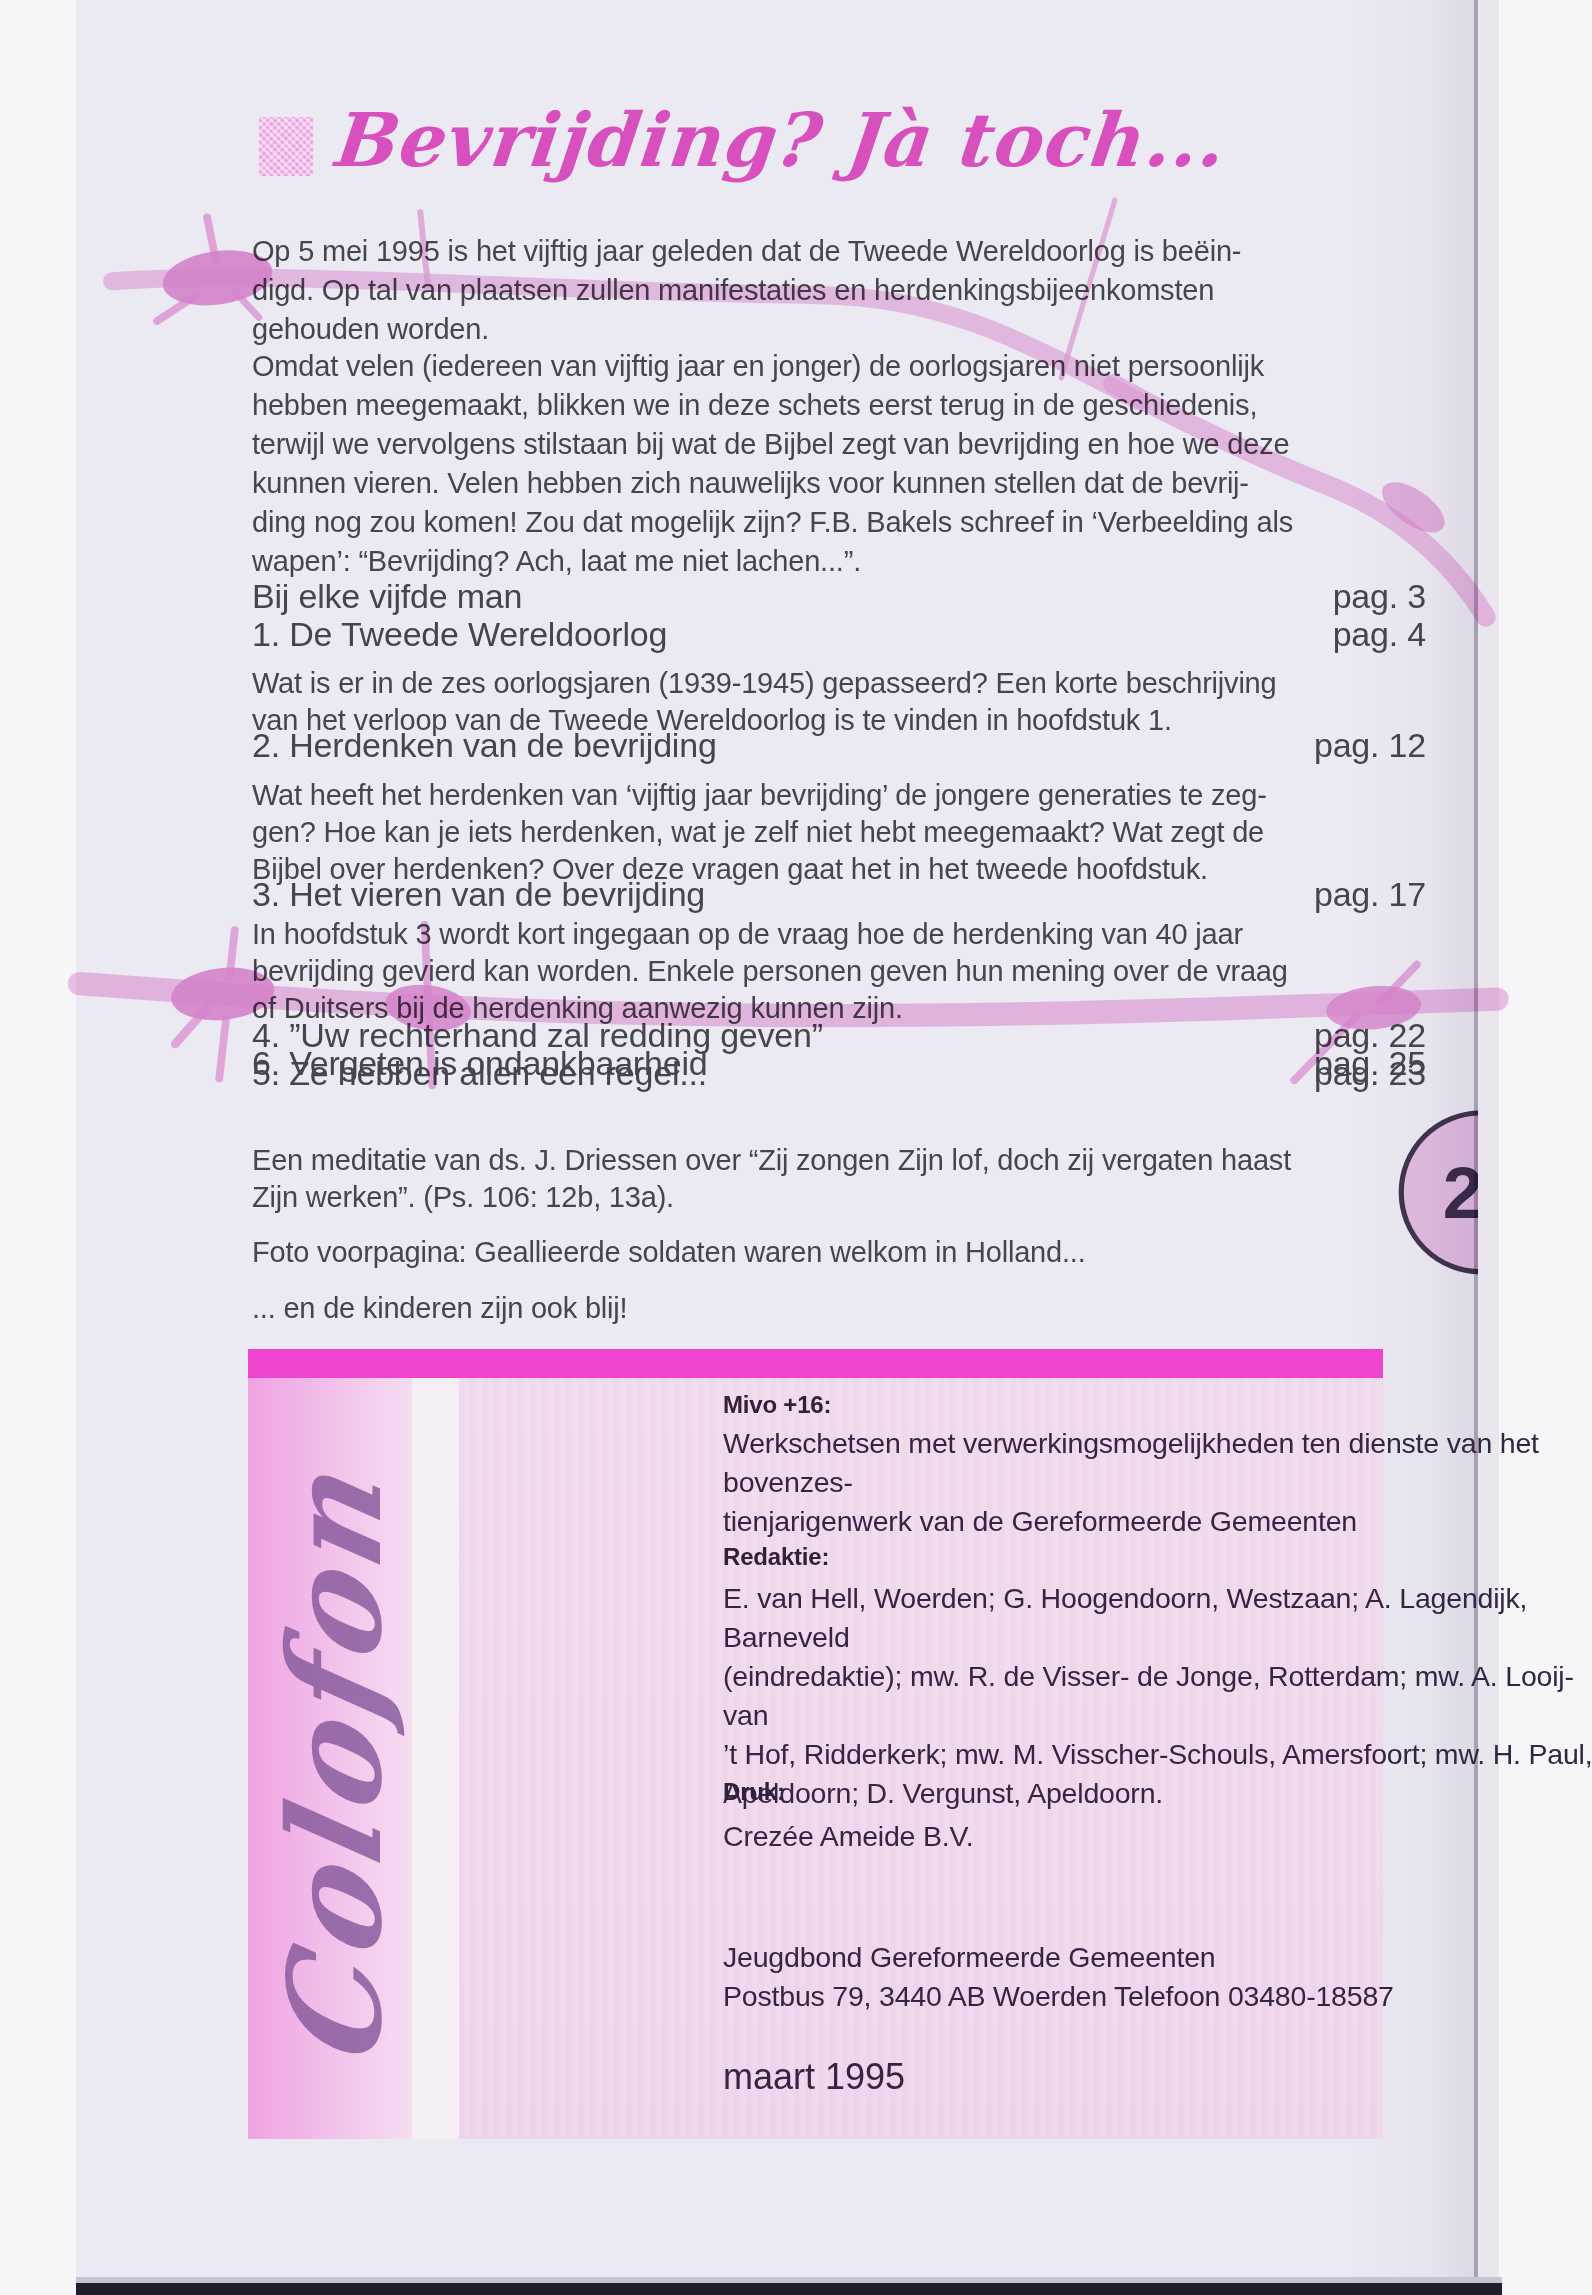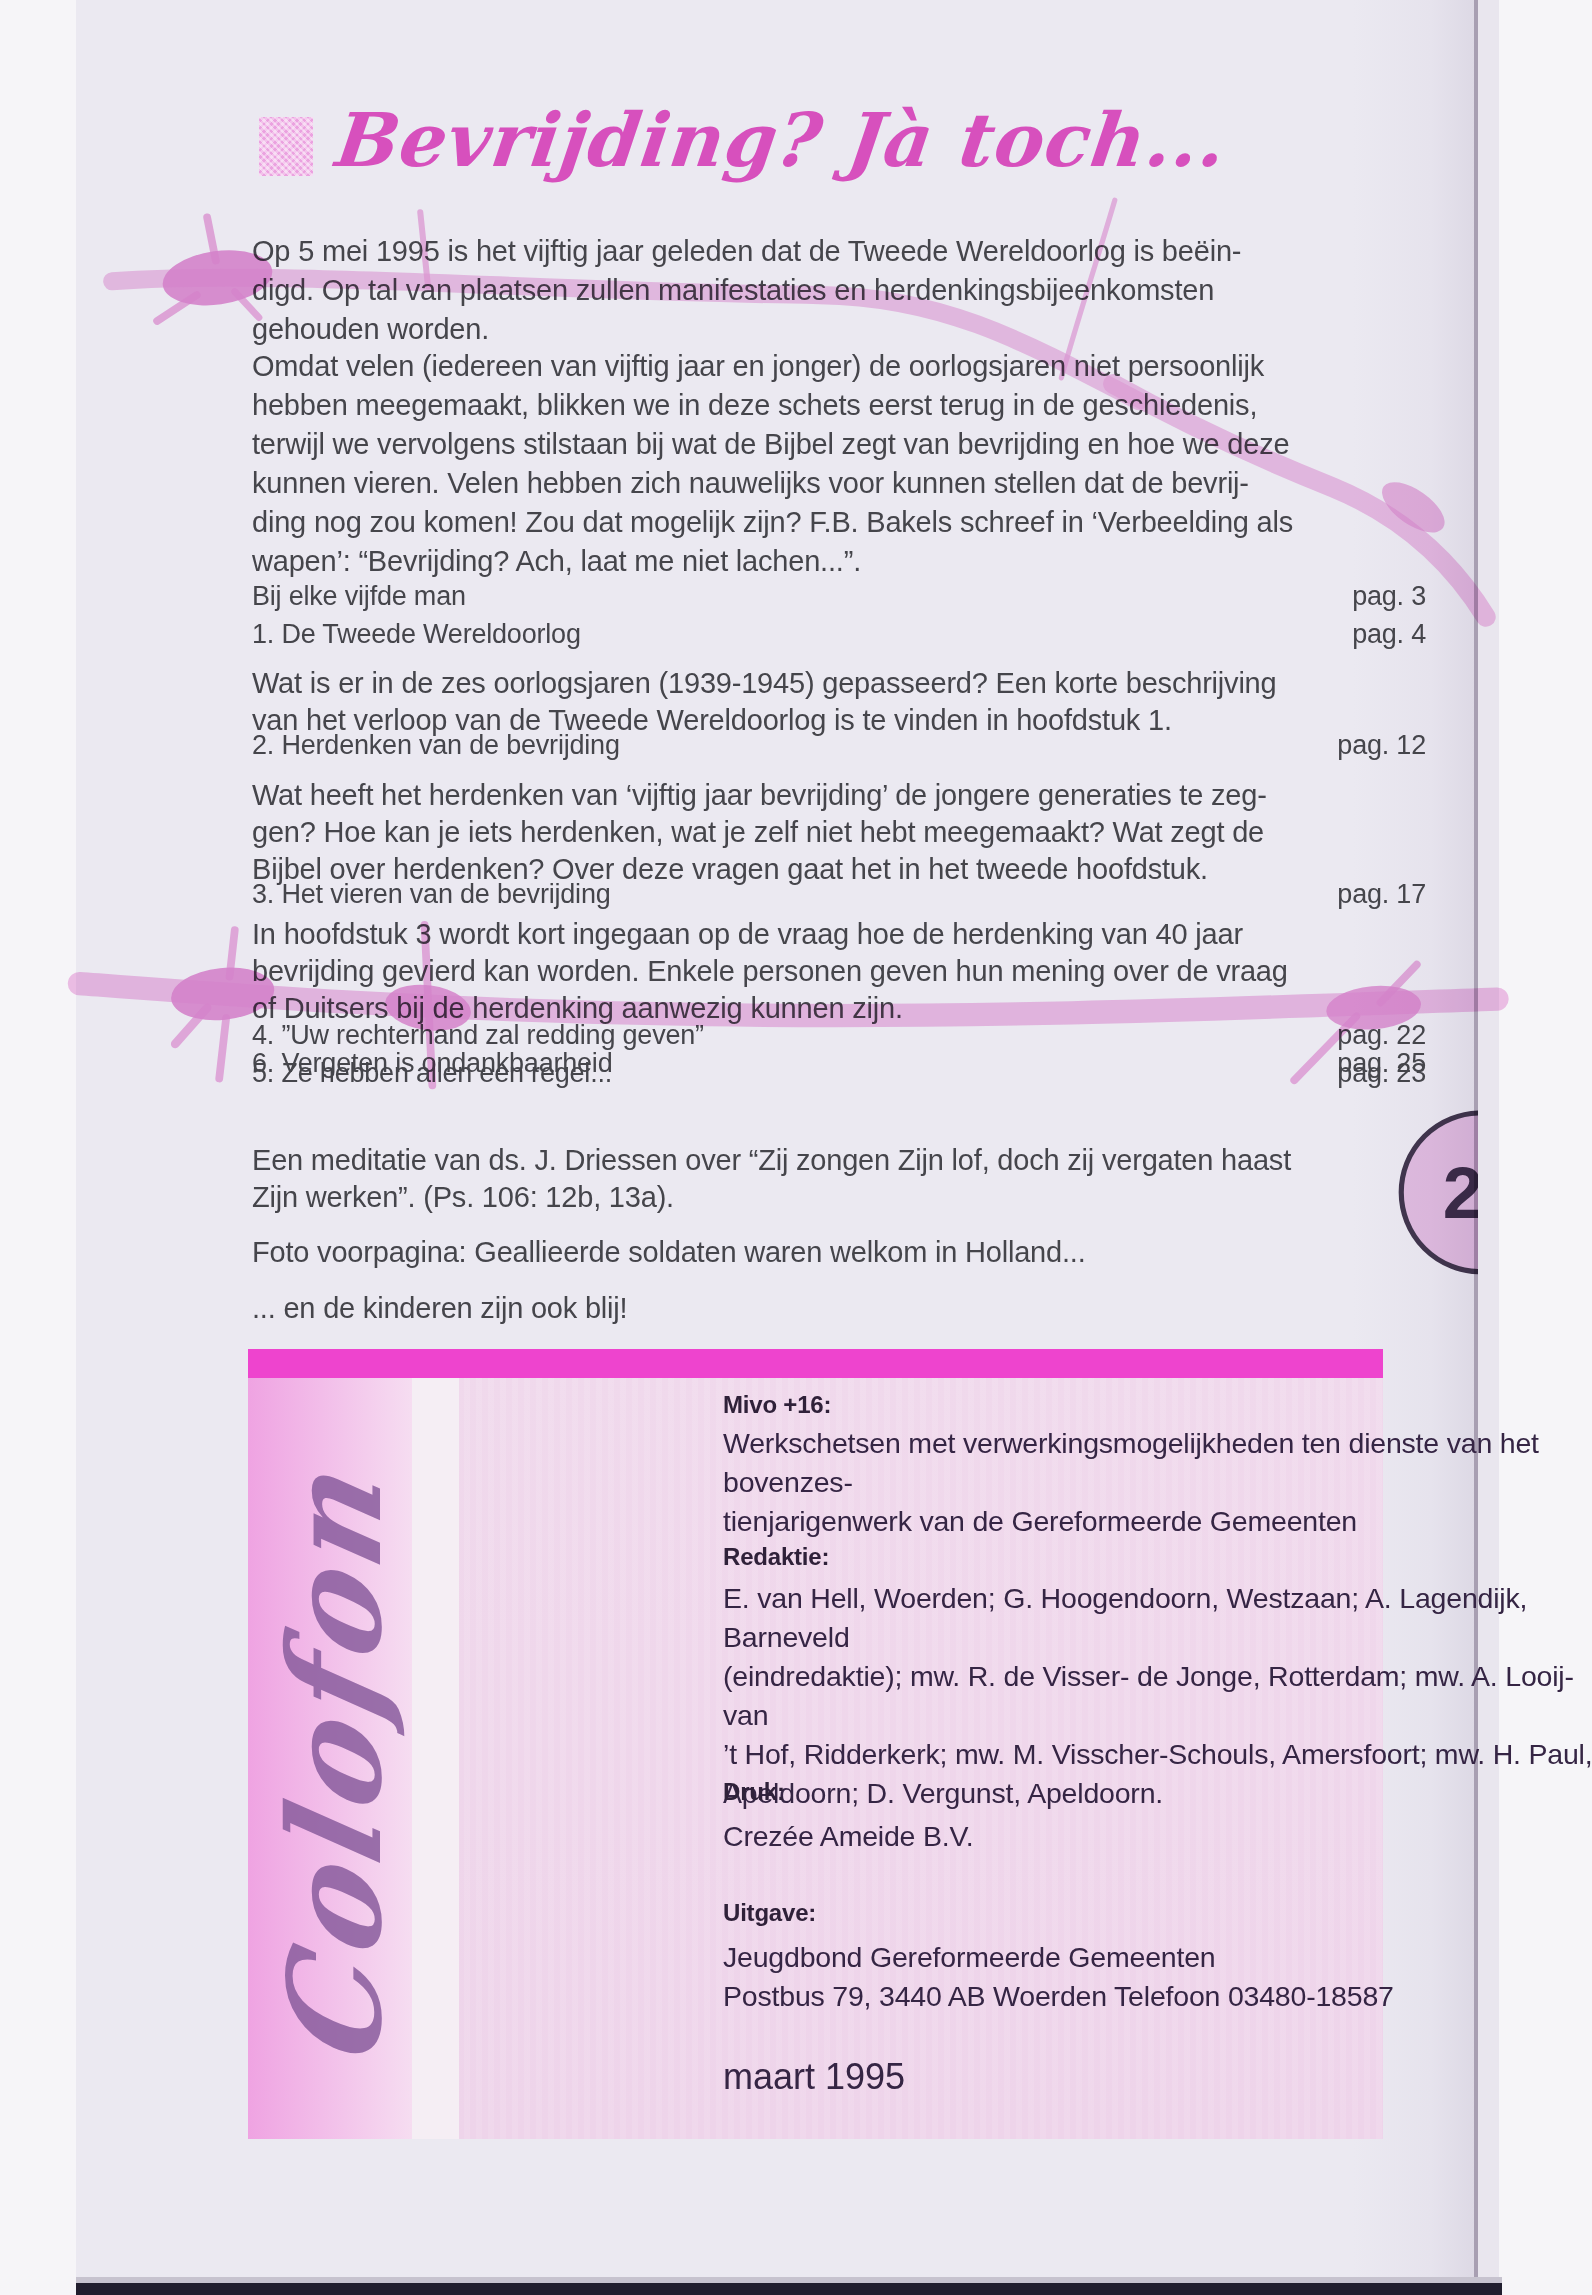--- a/index.html
+++ b/index.html
@@ -35,21 +35,21 @@
 
   
   .bodytext{
     position:absolute;left:252px;width:1187px;
     font-size:29px;line-height:39px;letter-spacing:-0.2px;
     color:#45454b;white-space:pre-line;margin-top:12px;
   }
   .toc-row{
     position:absolute;left:252px;width:1174px;display:flex;
     justify-content:space-between;align-items:baseline;
-    font-size:27px;line-height:37px;letter-spacing:-0.2px;color:#45454b;
+    font-size:34px;line-height:37px;letter-spacing:-0.2px;color:#45454b;
   }
   .toc-row .pg{text-align:right;min-width:104px;}
 
   
   .colofon-box{position:absolute;left:248px;top:1349px;width:1135px;height:790px;
     background:
       repeating-linear-gradient(90deg,rgba(255,255,255,.10) 0 6px,rgba(255,255,255,0) 6px 12px),
       linear-gradient(180deg,#f0d9ec,#eed4ea);
   }
   .colofon-topbar{position:absolute;left:0;top:0;width:100%;height:28.5px;background:#ee44ce;}
@@ -153,21 +153,20 @@
   <div class="colofon-heading" style="top:42px">Mivo +16:</div>
   <div class="colofon-body" style="top:75px">Werkschetsen met verwerkingsmogelijkheden ten dienste van het bovenzes-
 tienjarigenwerk van de Gereformeerde Gemeenten</div>
   <div class="colofon-heading" style="top:194px">Redaktie:</div>
   <div class="colofon-body" style="top:230px">E. van Hell, Woerden; G. Hoogendoorn, Westzaan; A. Lagendijk, Barneveld
 (eindredaktie); mw. R. de Visser- de Jonge, Rotterdam; mw. A. Looij-van
 ’t Hof, Ridderkerk; mw. M. Visscher-Schouls, Amersfoort; mw. H. Paul,
 Apeldoorn; D. Vergunst, Apeldoorn.</div>
   <div class="colofon-heading" style="top:429px">Druk:</div>
   <div class="colofon-body" style="top:468px">Crezée Ameide B.V.</div>
-  <div class="colofon-heading" style="top:550px">Uitgave:</div>
   <div class="colofon-body" style="top:589px">Jeugdbond Gereformeerde Gemeenten
 Postbus 79, 3440 AB Woerden Telefoon 03480-18587</div>
   <div class="colofon-date" style="top:707px">maart 1995</div>
 </div>
 
 <svg class="wire-overlay" width="1592" height="2295" viewBox="0 0 1845 2660">
   <defs>
     <clipPath id="pageclip">
         <rect x="0" y="0" width="1713" height="2660"></rect>
       </clipPath>

